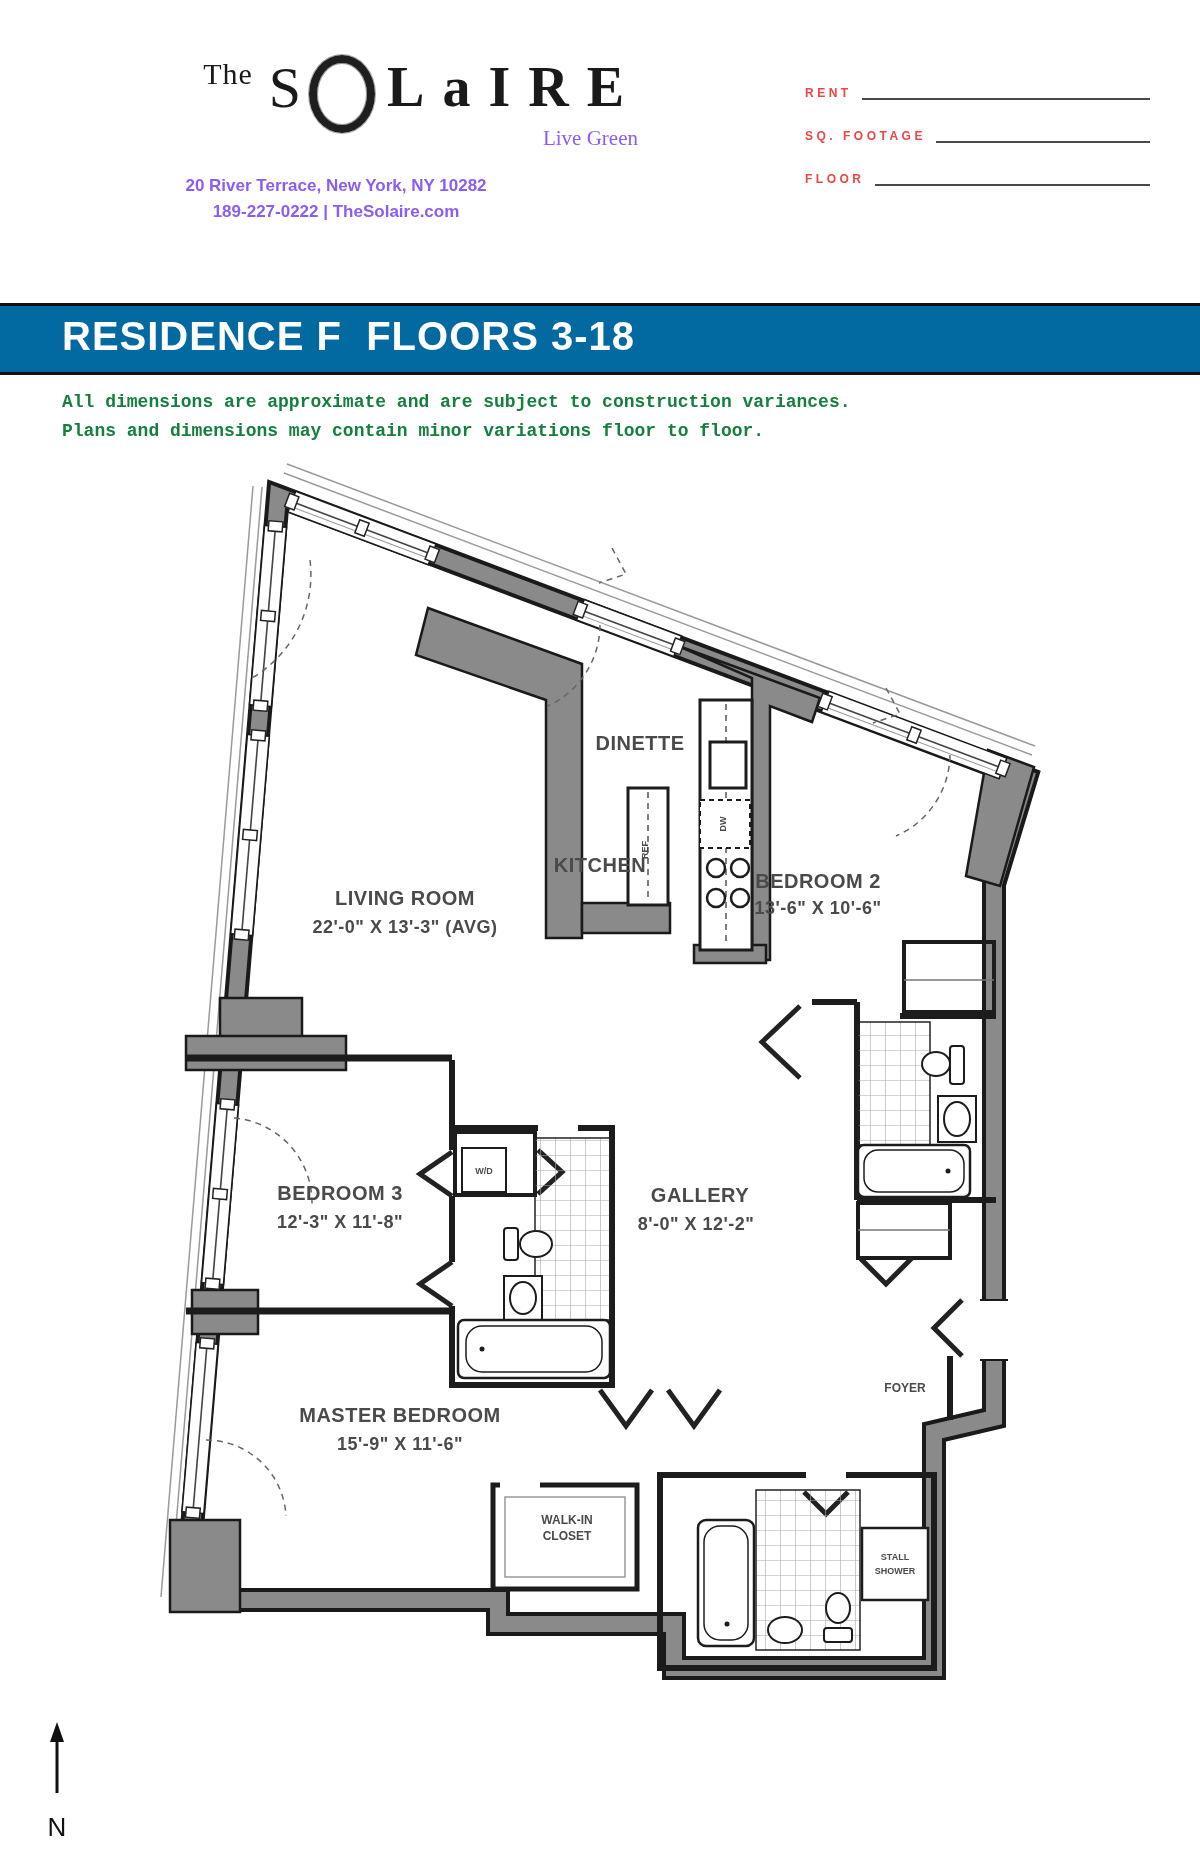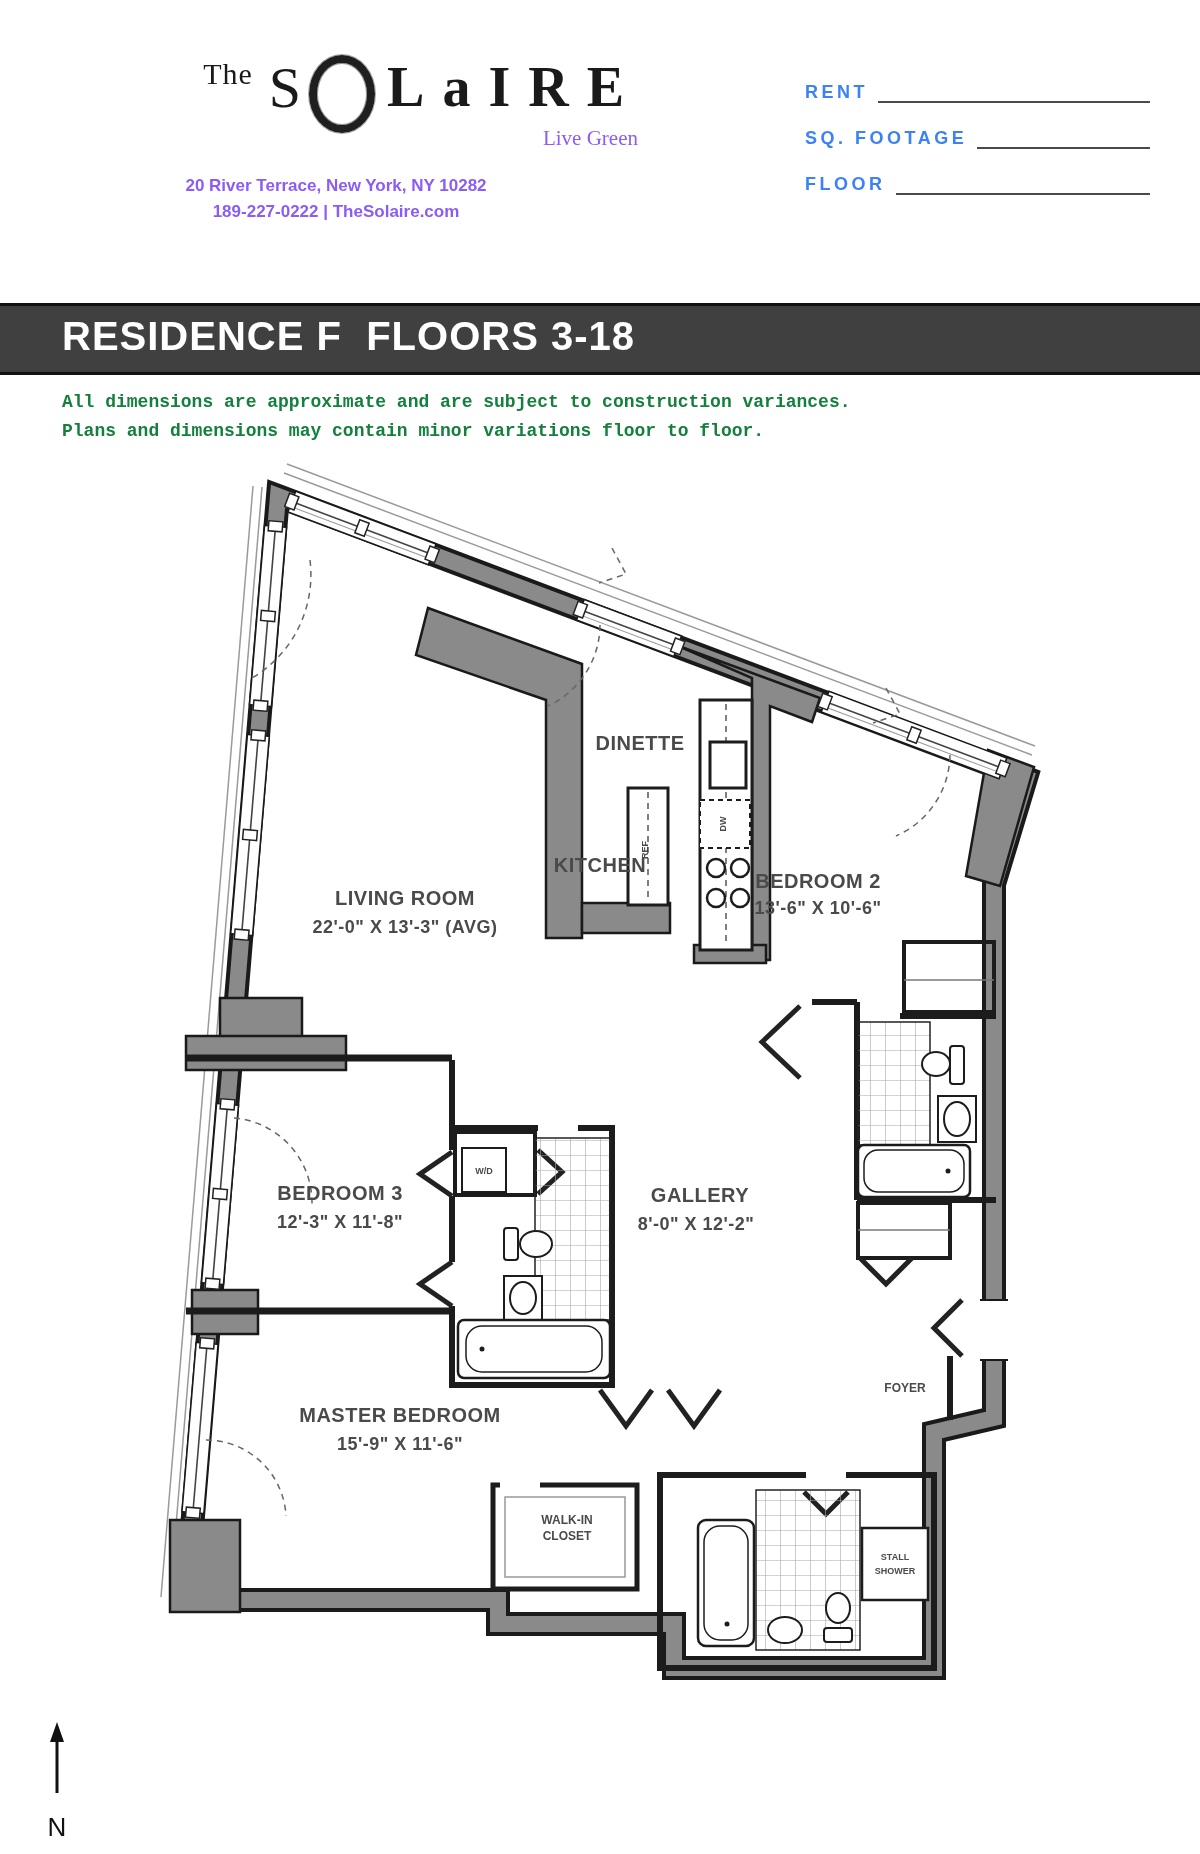--- a/index.html
+++ b/index.html
@@ -10,24 +10,24 @@
   .logo-line{display:flex;align-items:center;justify-content:flex-end;color:#1a1a1a;}
   .logo-the{font-family:"Liberation Serif",serif;font-size:30px;letter-spacing:1px;margin-right:16px;margin-bottom:26px;}
   .logo-s{font-family:"Liberation Serif",serif;font-size:58px;letter-spacing:6px;}
   .logo-o{display:inline-block;width:50px;height:62px;border:8px solid #1f1f1f;border-radius:50%;margin:0 12px 0 2px;transform:translateY(7px);box-shadow:inset 0 0 0 1px #999, 0 0 0 1px #aaa;}
   .logo-rest{font-family:"Liberation Serif",serif;font-size:56px;letter-spacing:18px;font-weight:bold;}
   .logo-tagline{font-family:"Liberation Serif",serif;font-size:21px;color:#8b5cf6;text-align:right;padding-right:4px;margin-top:0px;}
   .addr{margin-top:22px;text-align:center;font-size:17px;font-weight:bold;color:#8b5cf6;line-height:1.55;}
 
   .fields{position:absolute;left:805px;top:82px;width:345px;}
   .field-row{display:flex;align-items:flex-end;margin-bottom:25px;}
-  .field-label{font-size:18px;font-weight:bold;letter-spacing:3.5px;color:#3b82f6;white-space:nowrap;padding-right:10px;}
+  .field-label{font-size:12px;font-weight:bold;letter-spacing:3.5px;color:#ef4444;white-space:nowrap;padding-right:10px;}
   .field-line{flex:1;border-bottom:2px solid #4a4a4a;height:16px;min-width:60px;}
 
-  .banner{position:absolute;left:0;top:303px;width:1200px;height:66px;background:#404040;border-top:3px solid #111;border-bottom:3px solid #111;}
+  .banner{position:absolute;left:0;top:303px;width:1200px;height:66px;background:#0369a1;border-top:3px solid #111;border-bottom:3px solid #111;}
   .banner-title{color:#ffffff;font-size:40px;font-weight:bold;letter-spacing:1px;line-height:60px;padding-left:62px;white-space:pre;}
 
   .disclaimer{position:absolute;left:62px;top:388px;font-size:18px;font-weight:600;color:#15803d;line-height:1.6;font-family:Liberation Mono, monospace;}
 
   .plan-svg{position:absolute;left:0;top:0;}
 
   
   .room-name{font-family:"Liberation Sans",sans-serif;font-weight:bold;font-size:20px;fill:#4a4a4a;letter-spacing:0.5px;}
   .room-dims{font-family:"Liberation Sans",sans-serif;font-weight:bold;font-size:18px;fill:#4a4a4a;letter-spacing:0.5px;}
   .small-label{font-family:"Liberation Sans",sans-serif;font-weight:bold;font-size:12px;fill:#4a4a4a;}

